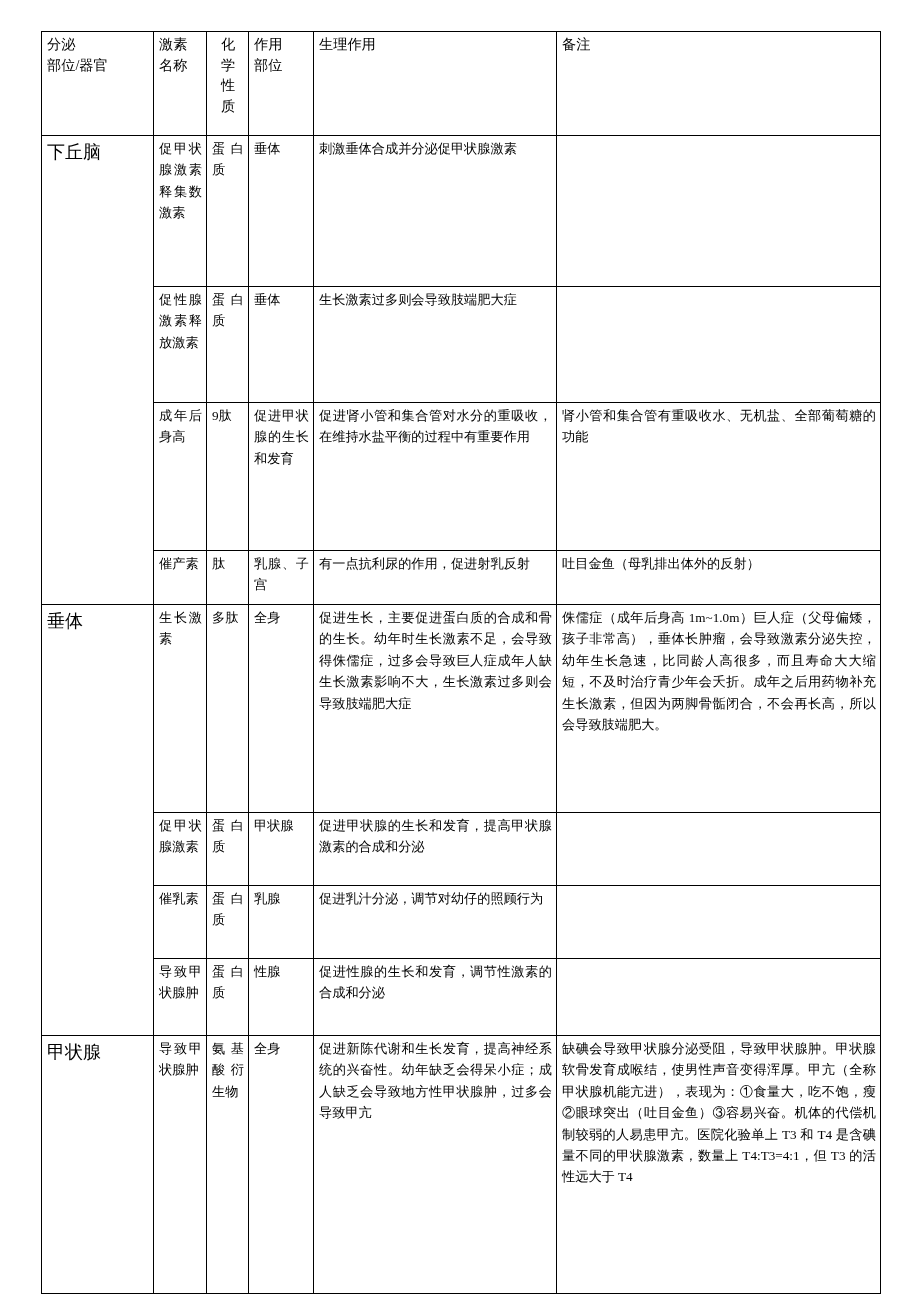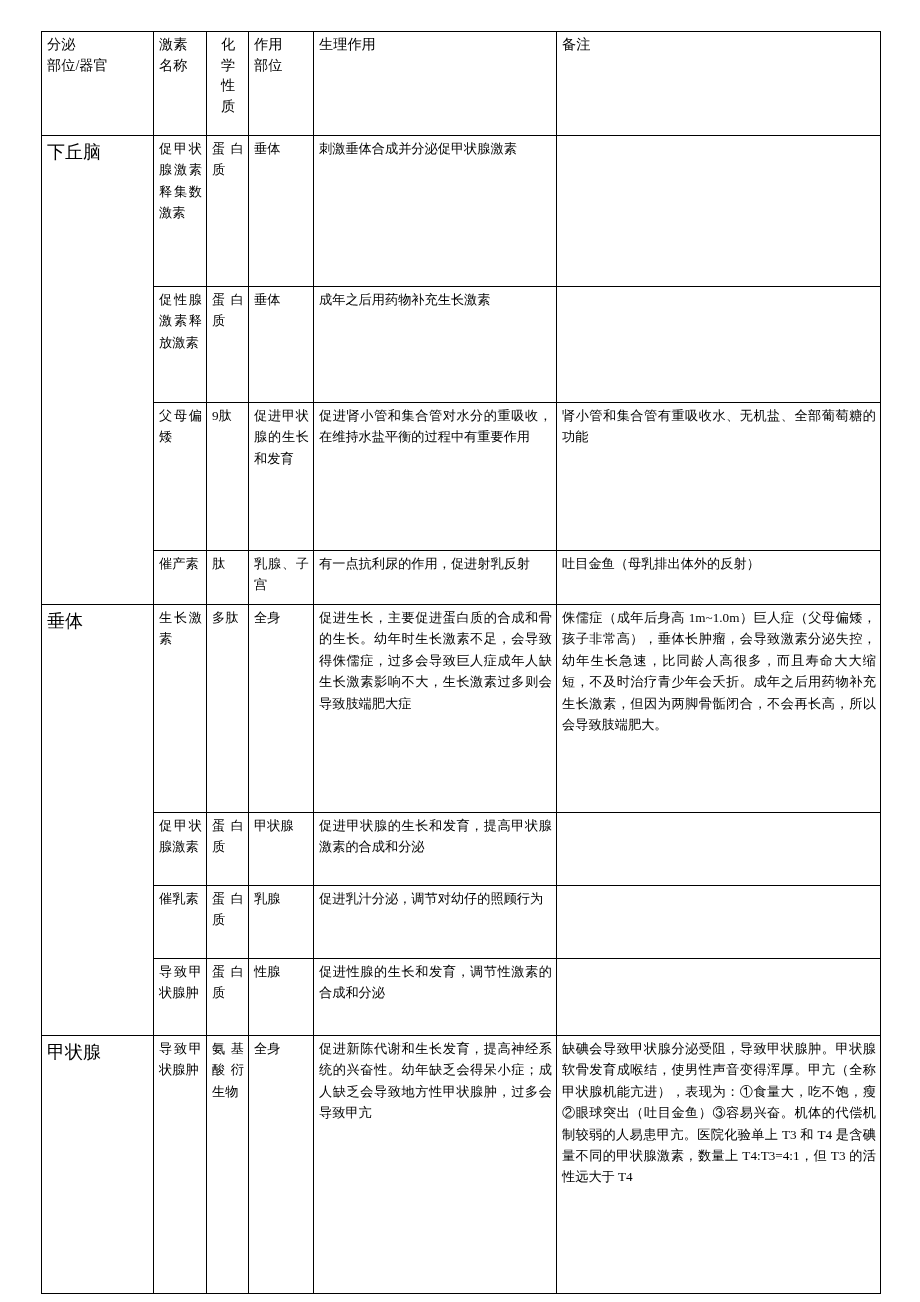--- a/index.html
+++ b/index.html
@@ -141,25 +141,25 @@
         <td class="narrow">促甲状腺激素释集数激素</td>
         <td class="narrow-center">蛋白质</td>
         <td class="narrow">垂体</td>
         <td class="func-cell">刺激垂体合成并分泌促甲状腺激素</td>
         <td class="notes-cell"></td>
       </tr>
       <tr class="row-gnrh">
         <td class="narrow">促性腺激素释放激素</td>
         <td class="narrow-center">蛋白质</td>
         <td class="narrow">垂体</td>
-        <td class="func-cell">成年之后用药物补充生长激素</td>
+        <td class="func-cell">生长激素过多则会导致肢端肥大症</td>
         <td class="notes-cell"></td>
       </tr>
       <tr class="row-adh">
-        <td class="narrow">父母偏矮</td>
+        <td class="narrow">成年后身高</td>
         <td class="narrow-center">9肽</td>
         <td class="narrow">促进甲状腺的生长和发育</td>
         <td class="func-cell">促进肾小管和集合管对水分的重吸收，在维持水盐平衡的过程中有重要作用</td>
         <td class="notes-cell">肾小管和集合管有重吸收水、无机盐、全部葡萄糖的功能</td>
       </tr>
       <tr class="row-oxt">
         <td class="narrow">催产素</td>
         <td class="narrow-center">肽</td>
         <td class="narrow">乳腺、子宫</td>
         <td class="func-cell">有一点抗利尿的作用，促进射乳反射</td>

